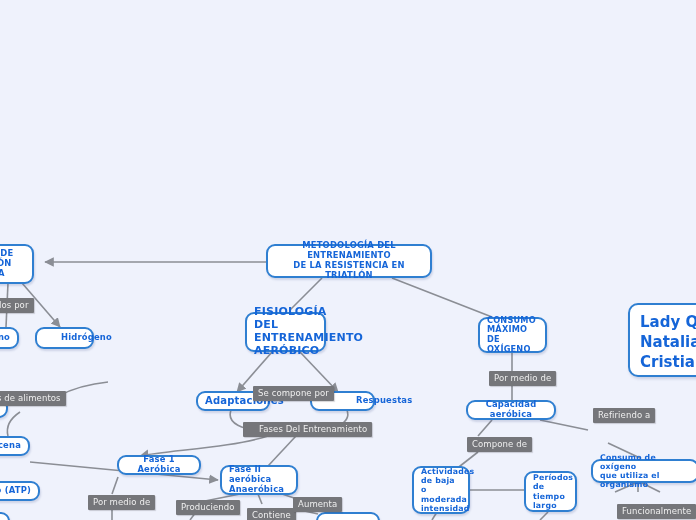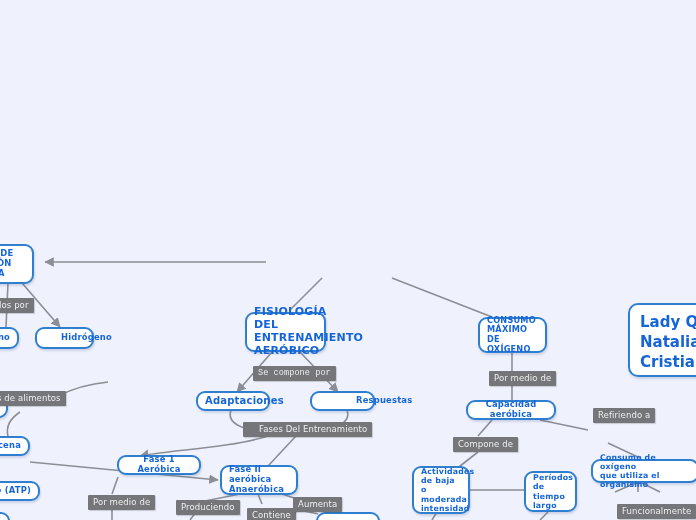--- a/index.html
+++ b/index.html
@@ -126,20 +126,24 @@
       <path d="M258,494 L262,504"></path>
       <path d="M282,494 L300,500"></path>
       <path d="M300,510 L318,514"></path>
       <path d="M196,512 L190,520"></path>
       <path d="M262,515 L262,520"></path>
 
       <path d="M30,462 L218,480" marker-end="url(#arrow)"></path>
     </g>
   </svg>
 
+  <div class="node" style="left:266px; top:244px; width:166px; height:34px; font-size:8.4px; justify-content:center; text-align:center;">
+    <span class="txt" style="white-space:pre-line;">METODOLOGÍA DEL ENTRENAMIENTO
+DE LA RESISTENCIA EN TRIATLÓN</span>
+  </div>
 
   <div class="node" style="left:-28px; top:244px; width:62px; height:40px; font-size:8.4px;">
     <span class="txt" style="white-space:pre-line;">ÍAS DE
 CCIÓN
 RGÍA</span>
   </div>
 
   <div class="node" style="left:35px; top:327px; width:59px; height:22px; font-size:8.4px; justify-content:center;padding-left:24px;">
     <span class="txt" style="text-align:center;">Hidrógeno</span>
   </div>
@@ -216,33 +220,33 @@
   </div>
 
   <div class="node" style="left:316px; top:512px; width:64px; height:20px; font-size:8.4px;">
     <span class="txt"></span>
   </div>
 
   <div class="label" style="left:-9px; top:298px;">
     <span>dos por</span>
   </div>
 
-  <div class="label" style="left:253px; top:366px;font-family:Liberation Mono, monospace;">
+  <div class="label" style="left:253px; top:386px;">
     <span>Se compone por</span>
   </div>
 
   <div class="label" style="left:489px; top:371px;">
     <span>Por medio de</span>
   </div>
 
   <div class="label" style="left:243px; top:422px;padding-left:16px;">
     <span>Fases Del Entrenamiento</span>
   </div>
 
-  <div class="label" style="left:453px; top:437px;text-align:center;">
+  <div class="label" style="left:467px; top:437px;text-align:center;">
     <span>Compone de</span>
   </div>
 
   <div class="label" style="left:575px; top:408px;margin-left:18px;">
     <span>Refiriendo a</span>
   </div>
 
   <div class="label" style="left:-8px; top:391px;">
     <span>s de alimentos</span>
   </div>

